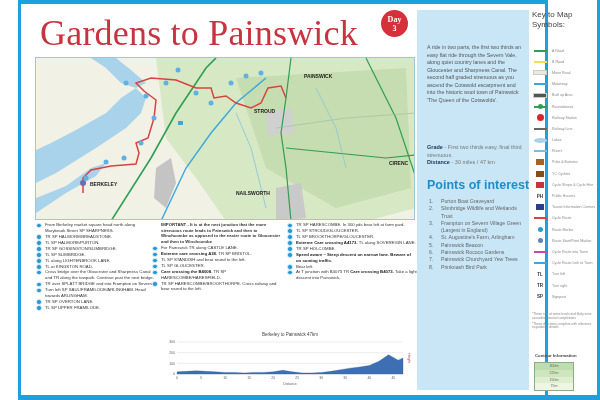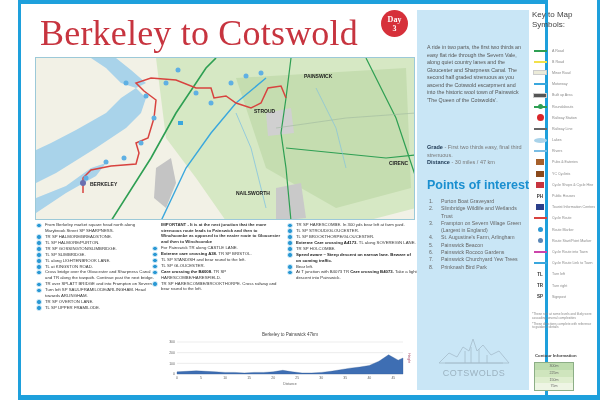--- a/index.html
+++ b/index.html
@@ -80,21 +80,21 @@
   .right-bar { position: absolute; left: 597px; top: 0; width: 3px; height: 400px; background: #1ea0dc; }
   .bottom-bar { position: absolute; left: 532px; top: 395px; width: 68px; height: 5px; background: #1ea0dc; }
 </style>
 </head>
 <body>
 
 <div class="frame"></div>
 <div class="right-bar"></div>
 <div class="bottom-bar"></div>
 
-<div class="title">Berkeley to Cotswold</div>
+<div class="title">Gardens to Painswick</div>
 <div class="day-badge">
   <div>Day</div>
   <div>3</div>
 </div>
 
 <div class="map">
   <svg width="380" height="163" viewBox="0 0 380 163">
     <rect width="380" height="163" fill="#f2f1e6"></rect>
 
     <path d="M120,0 L380,0 L380,150 L330,163 L190,163 L160,120 L130,80 Z" fill="#d6e8c4"></path>
@@ -242,30 +242,20 @@
       </div>
     <div class="poi-item">
         <span class="poi-num">7.</span>
         <span>Painswick Churchyard Yew Trees</span>
       </div>
     <div class="poi-item">
         <span class="poi-num">8.</span>
         <span>Prinknash Bird Park</span>
       </div>
   </div>
-  <div class="cotswolds-logo">
-    <svg width="78" height="32" viewBox="0 0 78 32">
-      <g fill="none" stroke="#a6bccb" stroke-width="0.8">
-        <path d="M4,30 L14,20 L22,24 L28,14 L34,18 L38,6 L42,18 L48,12 L56,22 L64,18 L74,30 Z"></path>
-        <path d="M30,30 L30,18 M36,30 L36,14 M44,30 L44,16 M52,30 L52,22"></path>
-        <path d="M10,30 L68,30"></path>
-      </g>
-    </svg>
-    <div class="cotswolds-text">COTSWOLDS</div>
-  </div>
 </div>
 
 <div class="key">
   <h3>Key to Map Symbols:</h3>
   <div class="key-items" id="key-items">
       <div class="key-item">
         <span class="key-sym">
           <span style="display:block;width:13px;height:2px;background:#2e9f53"></span>
         </span>
         <span class="key-label">A Road</span>

